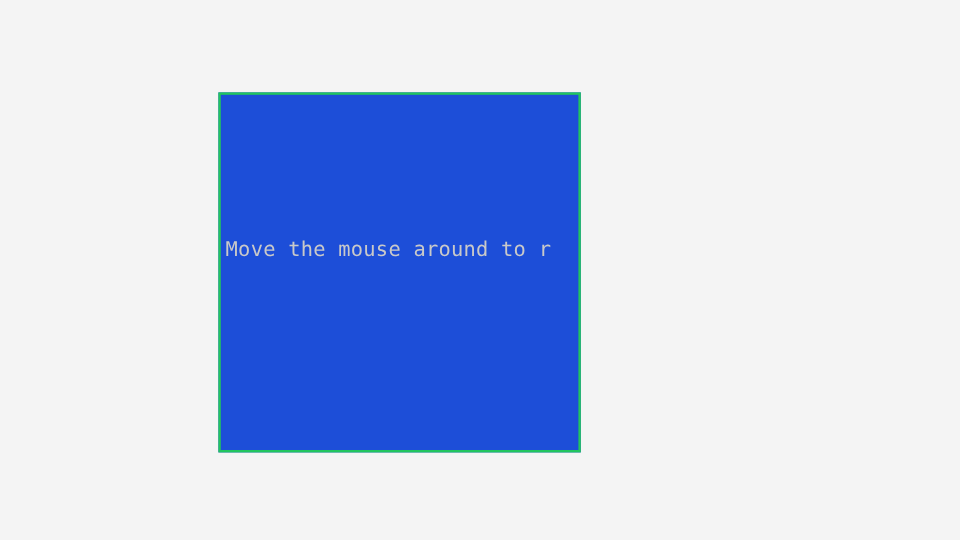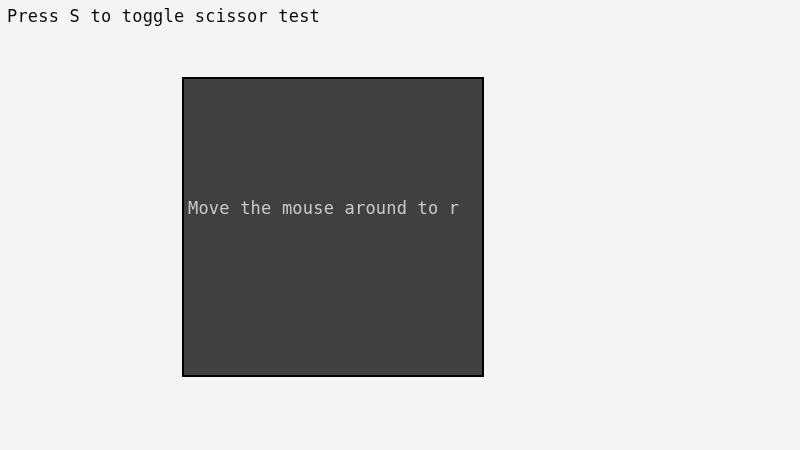--- a/index.html
+++ b/index.html
@@ -37,22 +37,22 @@
   }
 
   
   #scissor-box {
     position: absolute;
     left: 182px;
     top: 77px;
     width: 302px;
     height: 300px;
     box-sizing: border-box;
-    background: #404040;
-    border: 2px solid #000000;
+    background: #1d4ed8;
+    border: 2px solid #22c55e;
     overflow: hidden;          
   }
 
   #scissor-box-label {
     position: absolute;
     left: 4px;
     top: 118px;
     width: 600px;              
     font-family: "DejaVu Sans Mono", "Liberation Mono", monospace;
     font-size: 17px;
@@ -62,19 +62,18 @@
     white-space: pre;
     -webkit-font-smoothing: none;
     font-smooth: never;
   }
 </style>
 </head>
 <body>
 
 <div id="app-canvas">
 
-  <div id="hint-text">Press S to toggle scissor test</div>
 
   <div id="scissor-box">
     <div id="scissor-box-label">Move the mouse around to r</div>
   </div>
 
 </div>
 
 </body></html>

